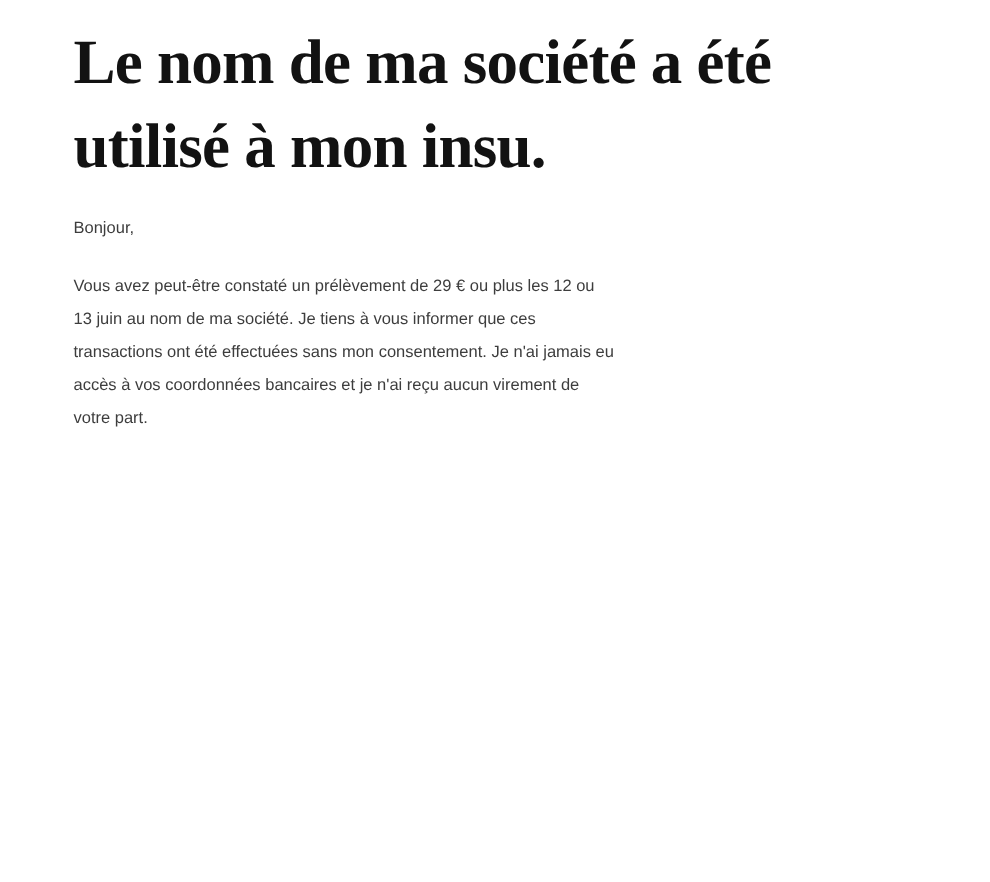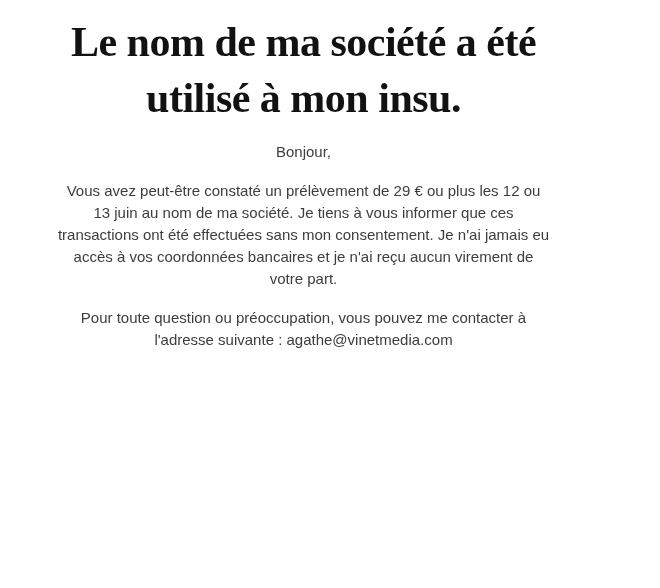--- a/index.html
+++ b/index.html
@@ -10,35 +10,34 @@
     width: 660px;
     height: 588px;
     background: #ffffff;
     font-family: "Liberation Sans", sans-serif;
     overflow: hidden;
   }
   .letter {
     box-sizing: border-box;
     width: 608px;
     padding: 14px 50px 0 49px;
-    text-align: center;
   }
   .title {
     font-family: "Liberation Serif", serif;
     font-weight: 700;
     font-size: 42px;
     line-height: 56px;
     letter-spacing: -0.5px;
     color: #121212;
     margin: 0 0 15px 0;
     white-space: pre-line;
     max-width: 560px;
   }
   .body-text {
-    font-size: 15px;
+    font-size: 11px;
     line-height: 22px;
     color: #3d3d3d;
     margin: 0 0 17px 0;
     white-space: pre-line;
     max-width: 560px;
   }
 </style>
 </head>
 <body>
 
@@ -49,17 +48,15 @@
   <p class="body-text">Bonjour,</p>
 
   <p class="body-text">Vous avez peut-être constaté un prélèvement de 29 € ou plus les 12 ou
 13 juin au nom de ma société. Je tiens à vous informer que ces
 transactions ont été effectuées sans mon consentement. Je n'ai jamais eu
 accès à vos coordonnées bancaires et je n'ai reçu aucun virement de
 votre part.</p>
 
 
 
-  <p class="body-text">Pour toute question ou préoccupation, vous pouvez me contacter à
-l'adresse suivante : agathe@vinetmedia.com</p>
 
 
 </main>
 
 </body></html>

